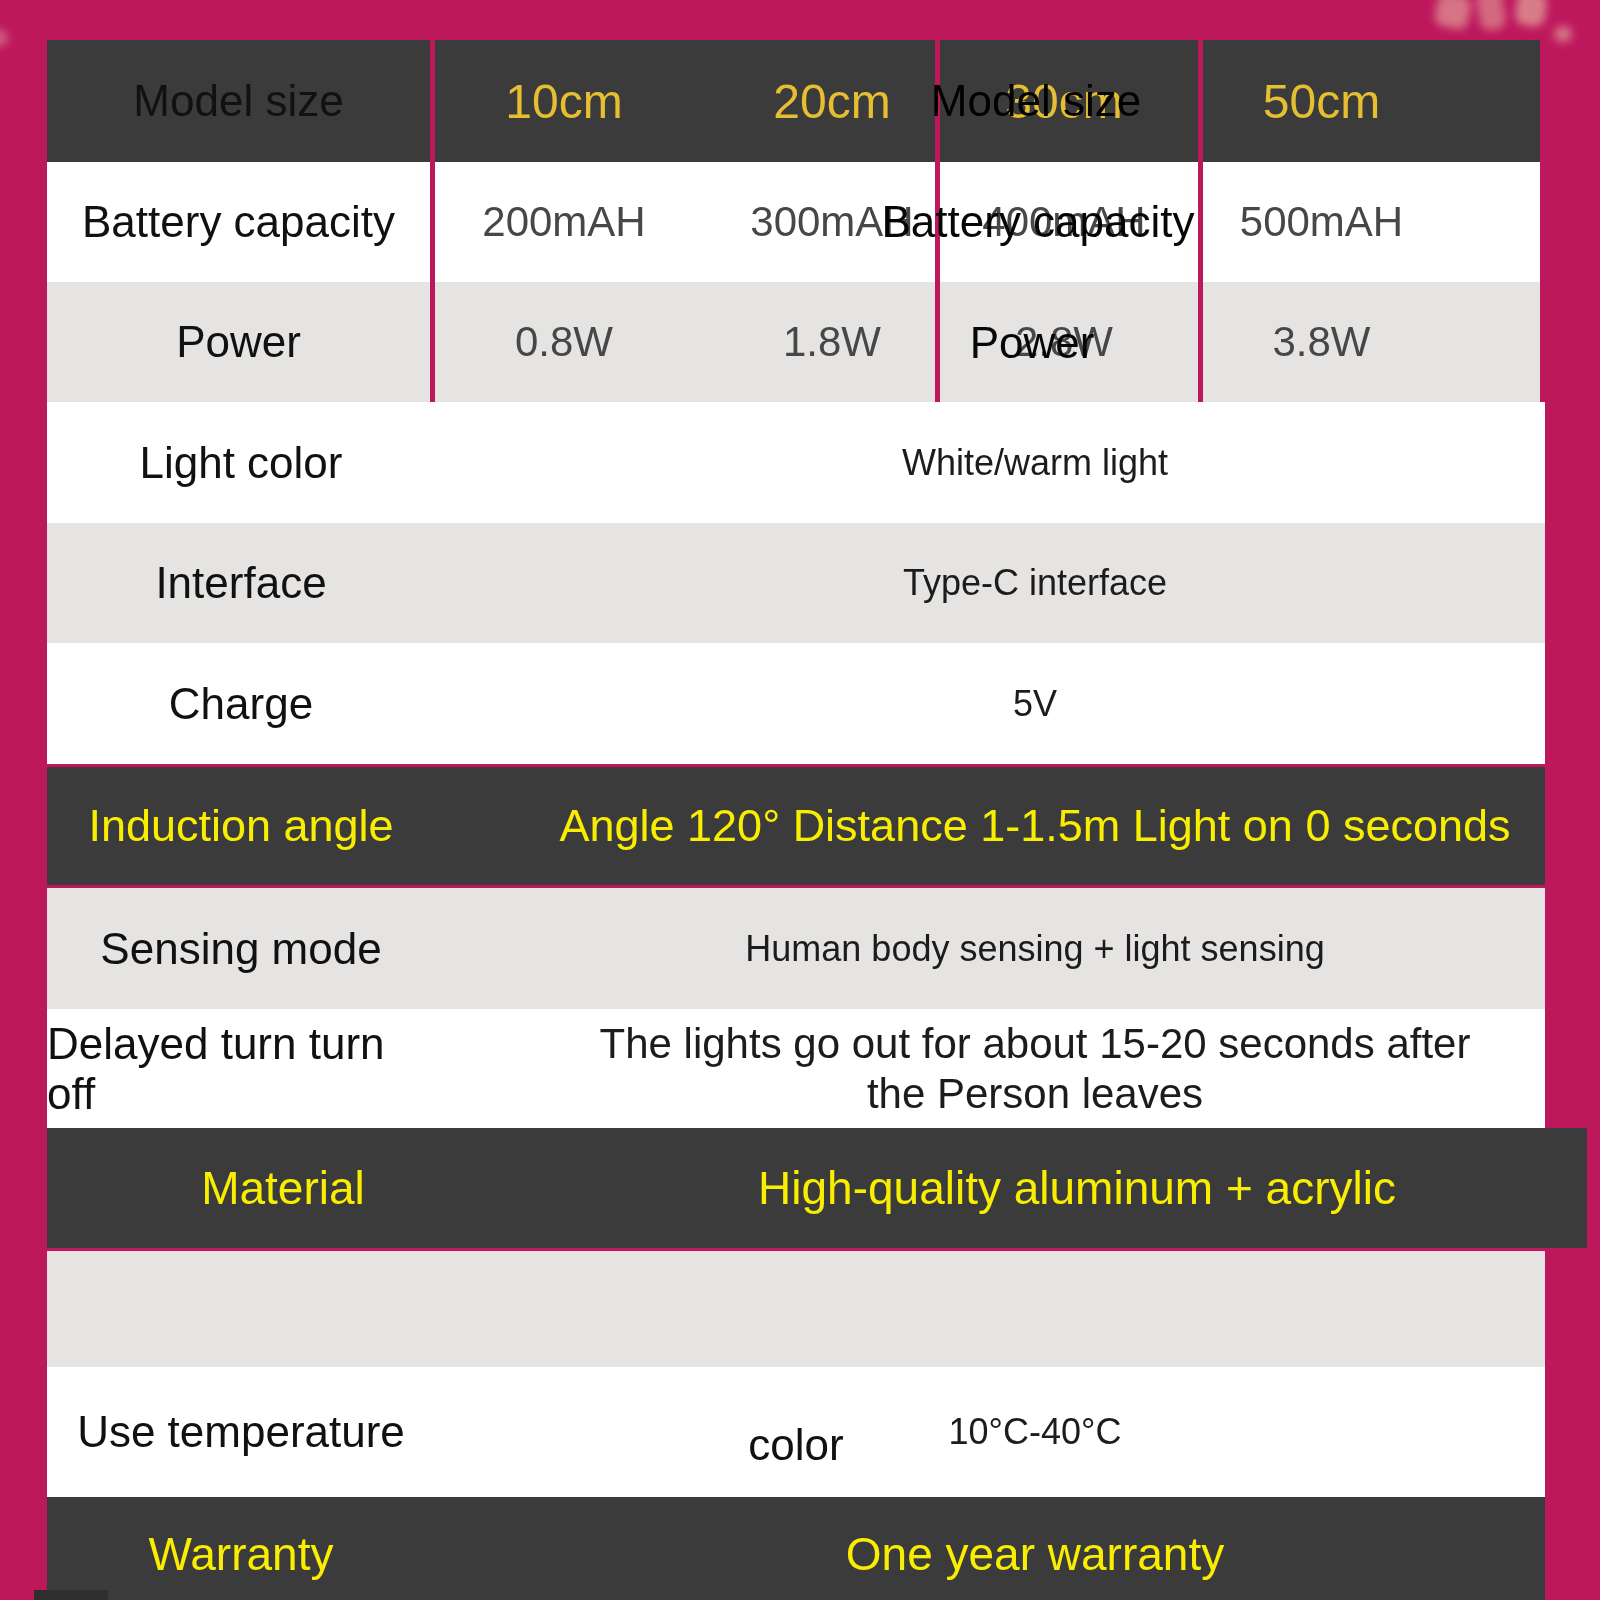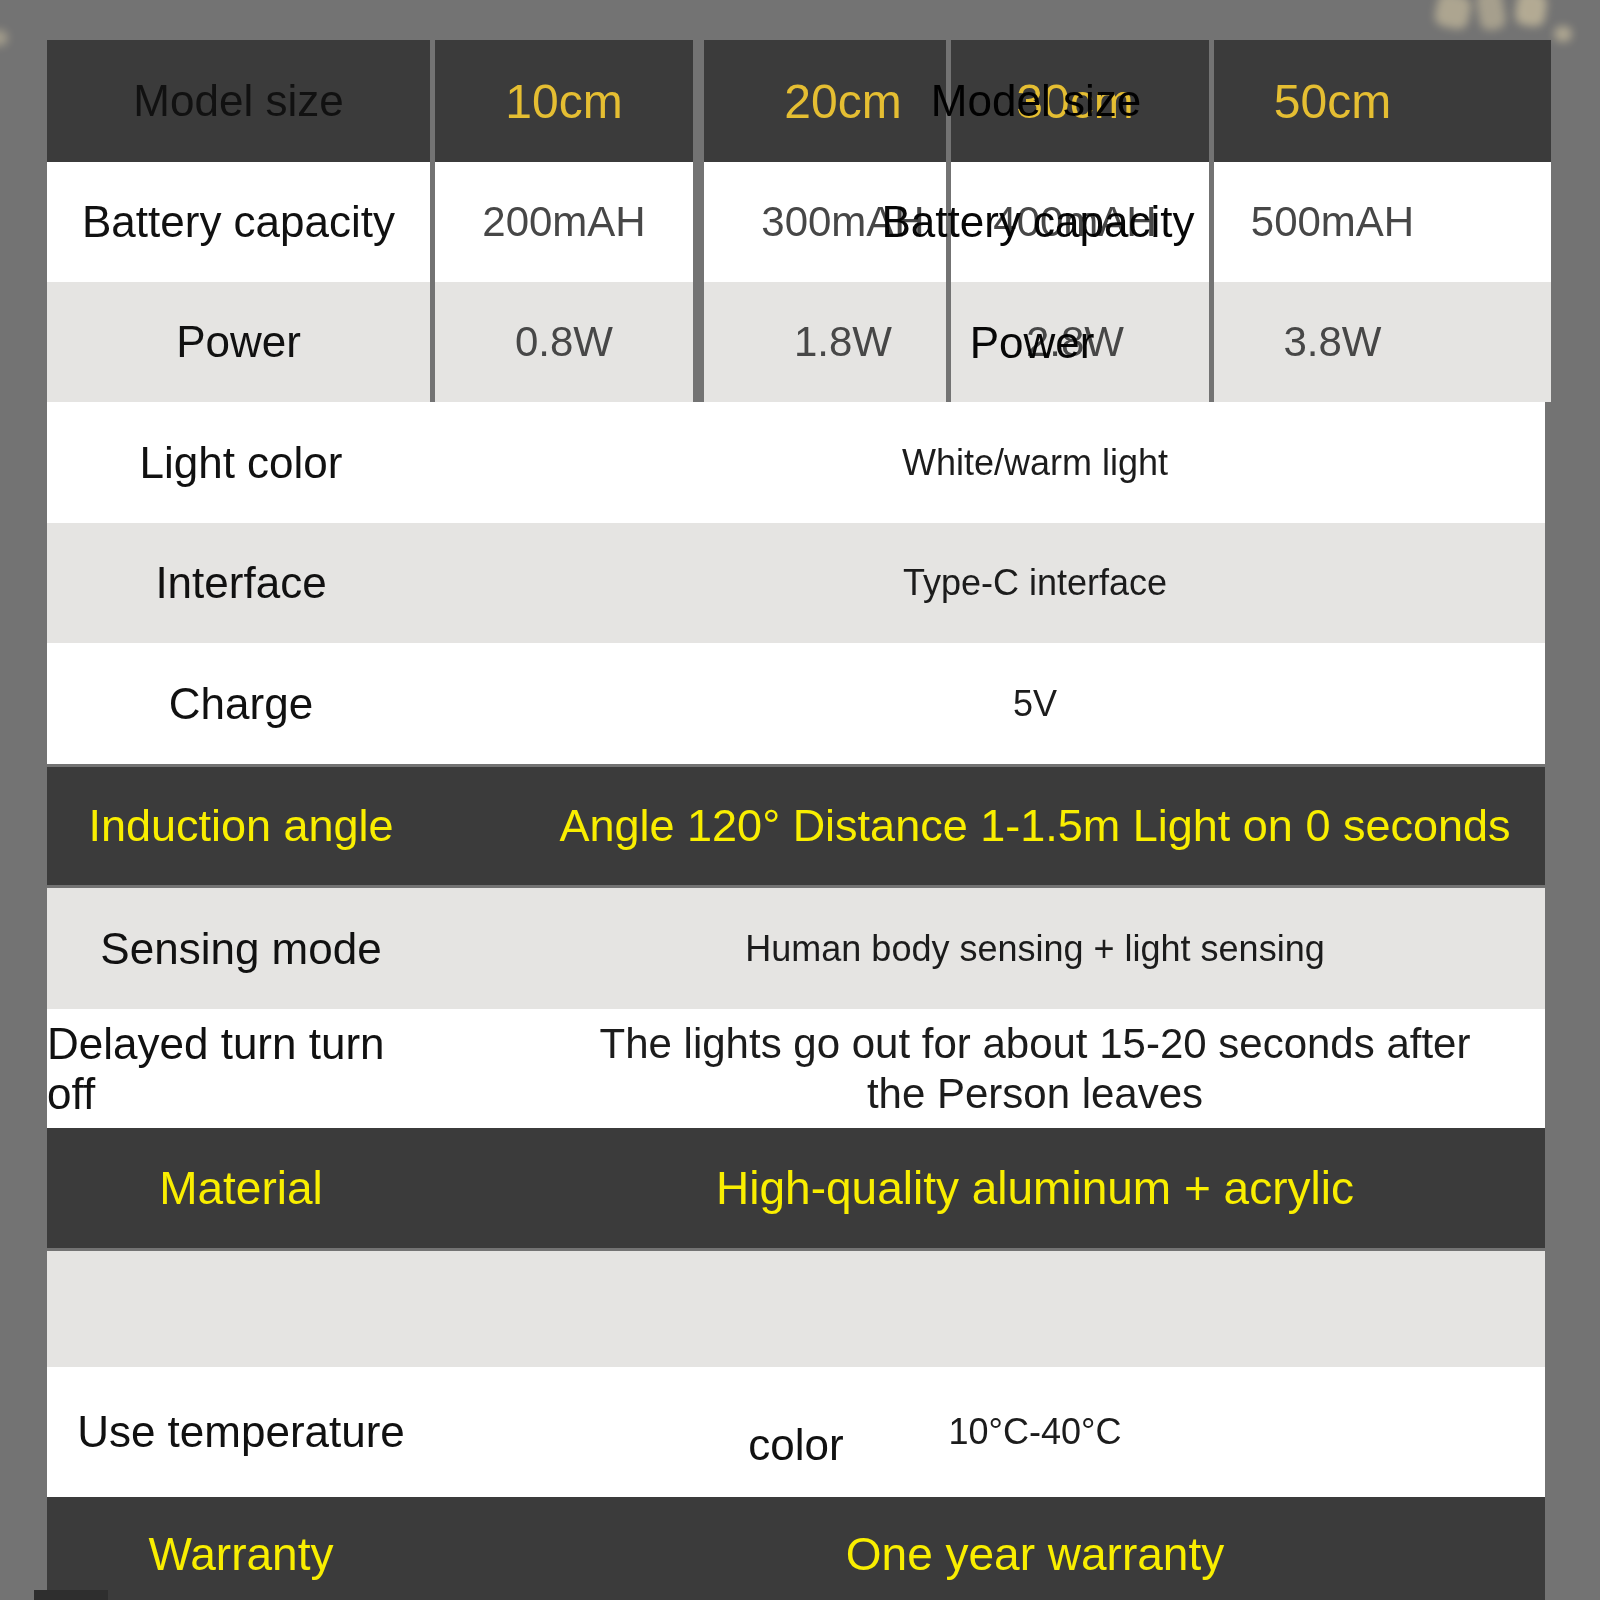--- a/index.html
+++ b/index.html
@@ -1,46 +1,46 @@
 <!DOCTYPE html>
 <html><head>
 <meta charset="utf-8">
 <style>
   html,body{margin:0;padding:0;}
   .canvas{
-    position:relative;width:1600px;height:1600px;background:#737373;
+    position:relative;width:1600px;height:1600px;background:#be185d;
     overflow:hidden;font-family:"Liberation Sans","DejaVu Sans",sans-serif;
   }
   .spec-table{position:absolute;left:47px;top:40px;width:1498px;}
   .row{display:flex;width:1498px;}
   .cell{display:flex;align-items:center;justify-content:center;box-sizing:border-box;}
   
   .c1{flex:0 0 383px;}
   .c2{flex:0 0 258px;margin-left:5px;}
-  .c3{flex:0 0 242px;margin-left:11px;padding-left:36px;}
+  .c3{flex:0 0 242px;margin-left:0;padding-left:36px;}
   .c4{flex:0 0 258px;margin-left:5px;padding-right:10px;}
   .c5{flex:0 0 337px;margin-left:5px;padding-right:100px;}
   
   .lbl{flex:0 0 388px;}
   .val{flex:1 1 auto;padding-left:90px;}
   
   .dark{background:#3b3b3b;}
   .grayrow{background:#e5e4e2;}
   .whiterow{background:#ffffff;}
   
   .h-header{height:122px;}
   .h-battery{height:120px;}
   .h-power{height:120px;}
   .h-light{height:121px;}
   .h-interface{height:120px;}
   .h-charge{height:121px;}
   .h-induction{height:118px;margin-top:3px;}
   .h-sensing{height:121px;margin-top:3px;}
   .h-delayed{height:119px;}
-  .h-material{height:120px;}
+  .h-material{height:120px;padding-left:42px;}
   .h-color{height:116px;margin-top:3px;flex-direction:column;}
   .h-usetemp{height:130px;}
   .h-warranty{height:103px;}
   .h-warranty .cell{align-items:flex-start;padding-top:30px;}
   
   .t-label{font-size:44px;color:#111111;}
   .t-golden{font-size:48px;color:#e5be32;}
   .t-yellow{font-size:45px;color:#f9ee00;}
   .t-yellow-lg{font-size:46px;color:#f9ee00;}
   .t-value{font-size:42px;color:#474747;}

